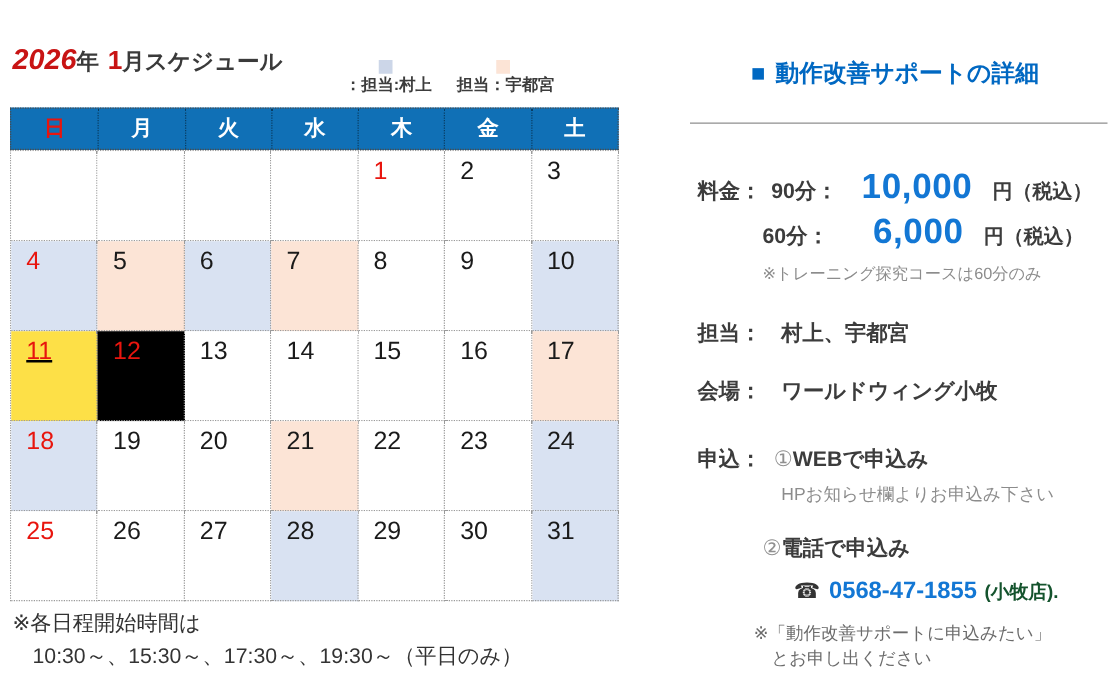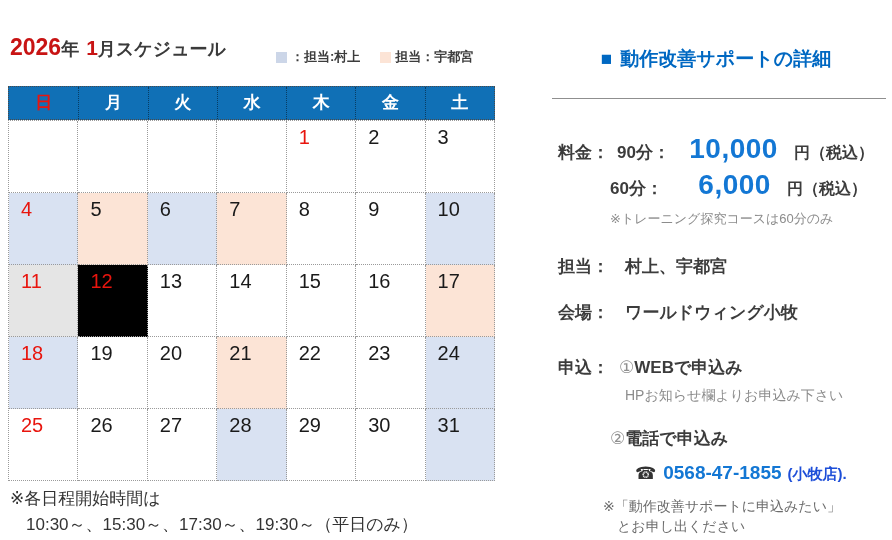--- a/index.html
+++ b/index.html
@@ -4,27 +4,27 @@
 <style>
   html,body { margin:0; padding:0; background:#ffffff; }
   body {
     width:892px; height:540px; overflow:hidden;
     font-family:"Liberation Sans","DejaVu Sans",sans-serif;
   }
   .page { position:relative; width:892px; height:540px; background:#ffffff; }
 
   
   .cal-title { position:absolute; left:10px; top:34px; font-weight:bold; color:#3a3a3a; white-space:nowrap; }
-  .cal-title .year   { font-size:23px; color:#c81414; }
+  .cal-title .year   { font-size:23px; color:#c81414;font-style:italic; }
   .cal-title .suffix { font-size:18px; }
   .cal-title .month  { font-size:21px; color:#c81414; margin-left:7px; }
 
   .legend { position:absolute; left:276px; top:48px; display:flex; gap:20px;
             font-size:13px; font-weight:bold; color:#3c3c3c; align-items:center; }
-  .lg-item { display:flex; align-items:center; }
+  .lg-item { display:flex; align-items:center;flex-direction:column; }
   .lg-sq { width:11px; height:11px; display:inline-block; margin-right:4px; }
 
   .calendar { position:absolute; left:8px; top:86px; width:487px; }
   .cal-head { display:grid; grid-template-columns:repeat(7,1fr); height:34px;
               background:#1070b6; border:1px dotted #4a4a4a; box-sizing:border-box; }
   .hcell { color:#ffffff; font-weight:bold; font-size:17px; text-align:center;
            line-height:32px; }
   .hcell + .hcell { border-left:1px dotted rgba(0,0,0,0.45); }
   .cal-body { display:grid; grid-template-columns:repeat(7,1fr); grid-auto-rows:72px;
               border-left:1px dotted #9a9a9a; border-top:1px dotted #9a9a9a; }
@@ -58,21 +58,21 @@
 
   .apply { position:absolute; top:356px; left:18px; width:334px; color:#3c3c3c; font-size:17px; }
   .apply-row1 { font-weight:bold; white-space:nowrap; }
   .apply-row1 .label { margin-right:10px; }
   .num { color:#909090; font-weight:normal; }
   .apply-sub { margin:8px 0 0 67px; font-size:14px; color:#8c8c8c; }
   .tel-heading { margin:22px 0 0 52px; font-weight:bold; }
   .phone-row { margin:12px 0 0 77px; white-space:nowrap; }
   .phone-icon { font-size:17px; color:#333333; margin-right:7px; }
   .phone-number { font-size:19px; font-weight:bold; color:#1377d4; }
-  .branch { font-size:15px; font-weight:bold; margin-left:6px; color:#1d4ed8; }
+  .branch { font-size:15px; font-weight:bold; margin-left:6px; color:#14532d; }
   .apply-note { margin:13px 0 0 45px; font-size:14px; color:#6b6b6b; line-height:1.4; }
   .apply-note-l2 { padding-left:14px; }
 </style>
 </head>
 <body>
 
 <div class="page">
 
   <div class="cal-title">
     <span class="year">2026</span><span class="suffix">年</span><span class="month">1</span><span class="suffix">月スケジュール</span>
@@ -127,21 +127,21 @@
         </div>
         <div class="dcell">
           <span class="dnum">8</span>
         </div>
         <div class="dcell">
           <span class="dnum">9</span>
         </div>
         <div class="dcell" style="background: rgb(217, 226, 242);">
           <span class="dnum">10</span>
         </div>
-        <div class="dcell" style="background: #e5e5e5;">
+        <div class="dcell" style="background: #fde047; text-decoration: underline;">
           <span class="dnum" style="color: rgb(232, 21, 14);">11</span>
         </div>
         <div class="dcell" style="background: #000000;">
           <span class="dnum" style="color: rgb(232, 21, 14);">12</span>
         </div>
         <div class="dcell">
           <span class="dnum">13</span>
         </div>
         <div class="dcell">
           <span class="dnum">14</span>

